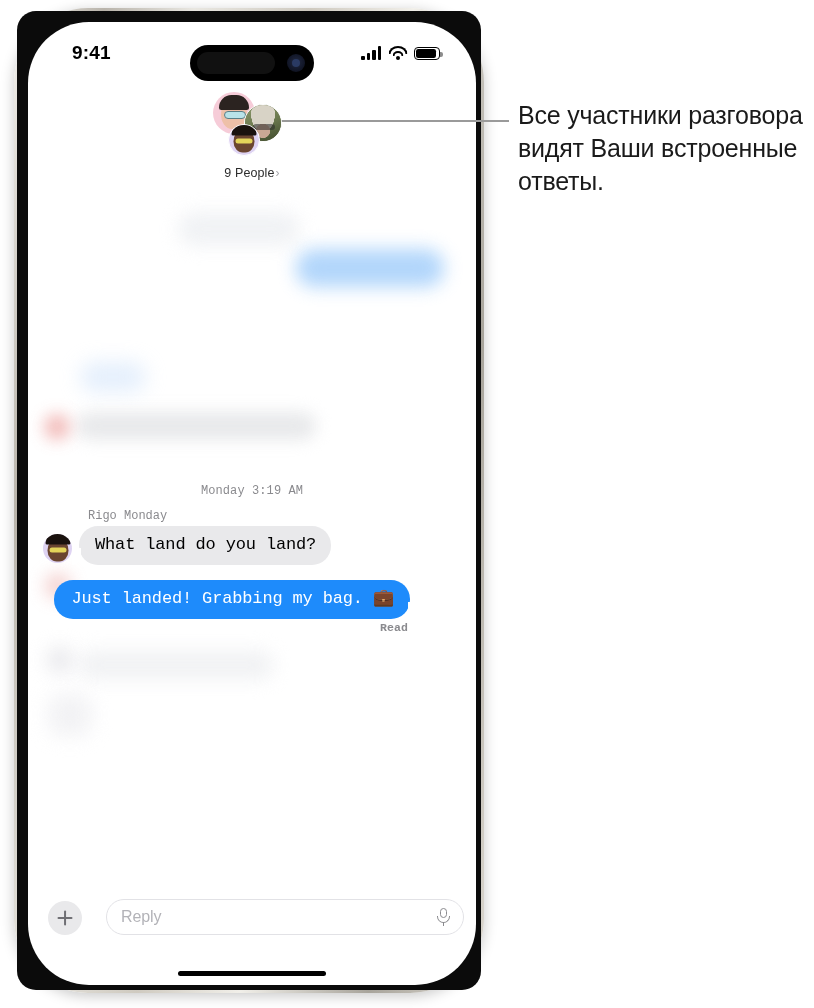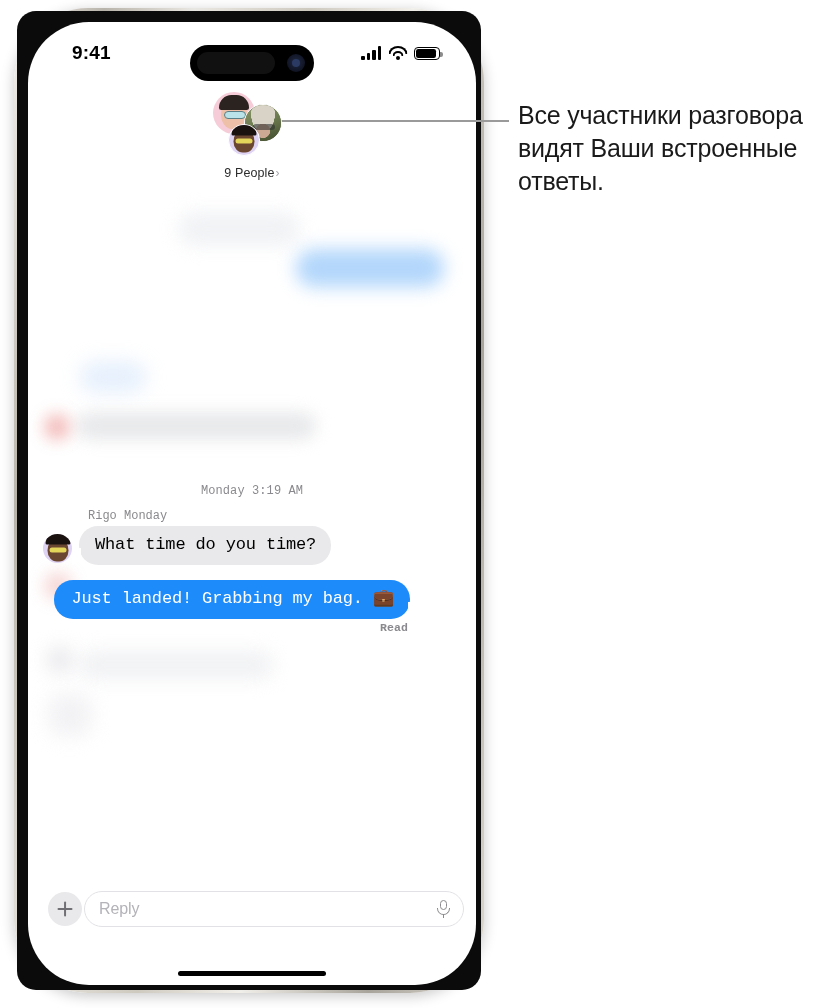--- a/index.html
+++ b/index.html
@@ -188,21 +188,21 @@
     width: 10px; height: 17px; background: #fff;
     border-bottom-left-radius: 12px;
   }
   .read-label {
     position: absolute; right: 16px; top: 447px;
     font-size: 11.5px; font-weight: bold; color: #8a8a8e; letter-spacing: .1px;
   }
 
   
   .inputbar { position: absolute; left: 0; bottom: 50px; width: 456px; height: 52px;
-              display: flex; align-items: center; padding: 0 20px; gap: 2px; }
+              display: flex; align-items: flex-end; padding: 0 20px; gap: 24px; }
   .plus-btn { width: 34px; height: 34px; border-radius: 50%; background: #e9e9eb;
               position: relative; flex: 0 0 auto; }
   .plus-btn::before, .plus-btn::after {
     content:""; position:absolute; left:50%; top:50%; background:#6f6f74; border-radius:1px;
   }
   .plus-btn::before { width: 15px; height: 1.9px; transform: translate(-50%,-50%); }
   .plus-btn::after  { width: 1.9px; height: 15px; transform: translate(-50%,-50%); }
   .reply-field {
     flex: 1 1 auto; height: 36px; border: 1.2px solid #e2e2e6; border-radius: 18px;
     display: flex; align-items: center; padding: 0 14px; position: relative;
@@ -299,21 +299,21 @@
           <div class="blur-bubble bb9"></div>
 
           <div class="daystamp">Monday 3:19 AM</div>
 
           <div class="sender-name">Rigo Monday</div>
 
           <div class="row-in">
             <div class="row-av">
               <div class="memoji-m"></div>
             </div>
-            <div class="bubble-in">What time do you time?</div>
+            <div class="bubble-in">What land do you land?</div>
           </div>
 
           <div class="row-out">
             <div class="bubble-out">Just landed! Grabbing my bag. 💼</div>
           </div>
           <div class="read-label">Read</div>
         </div>
 
         <div class="inputbar">
           <div class="plus-btn"></div>

